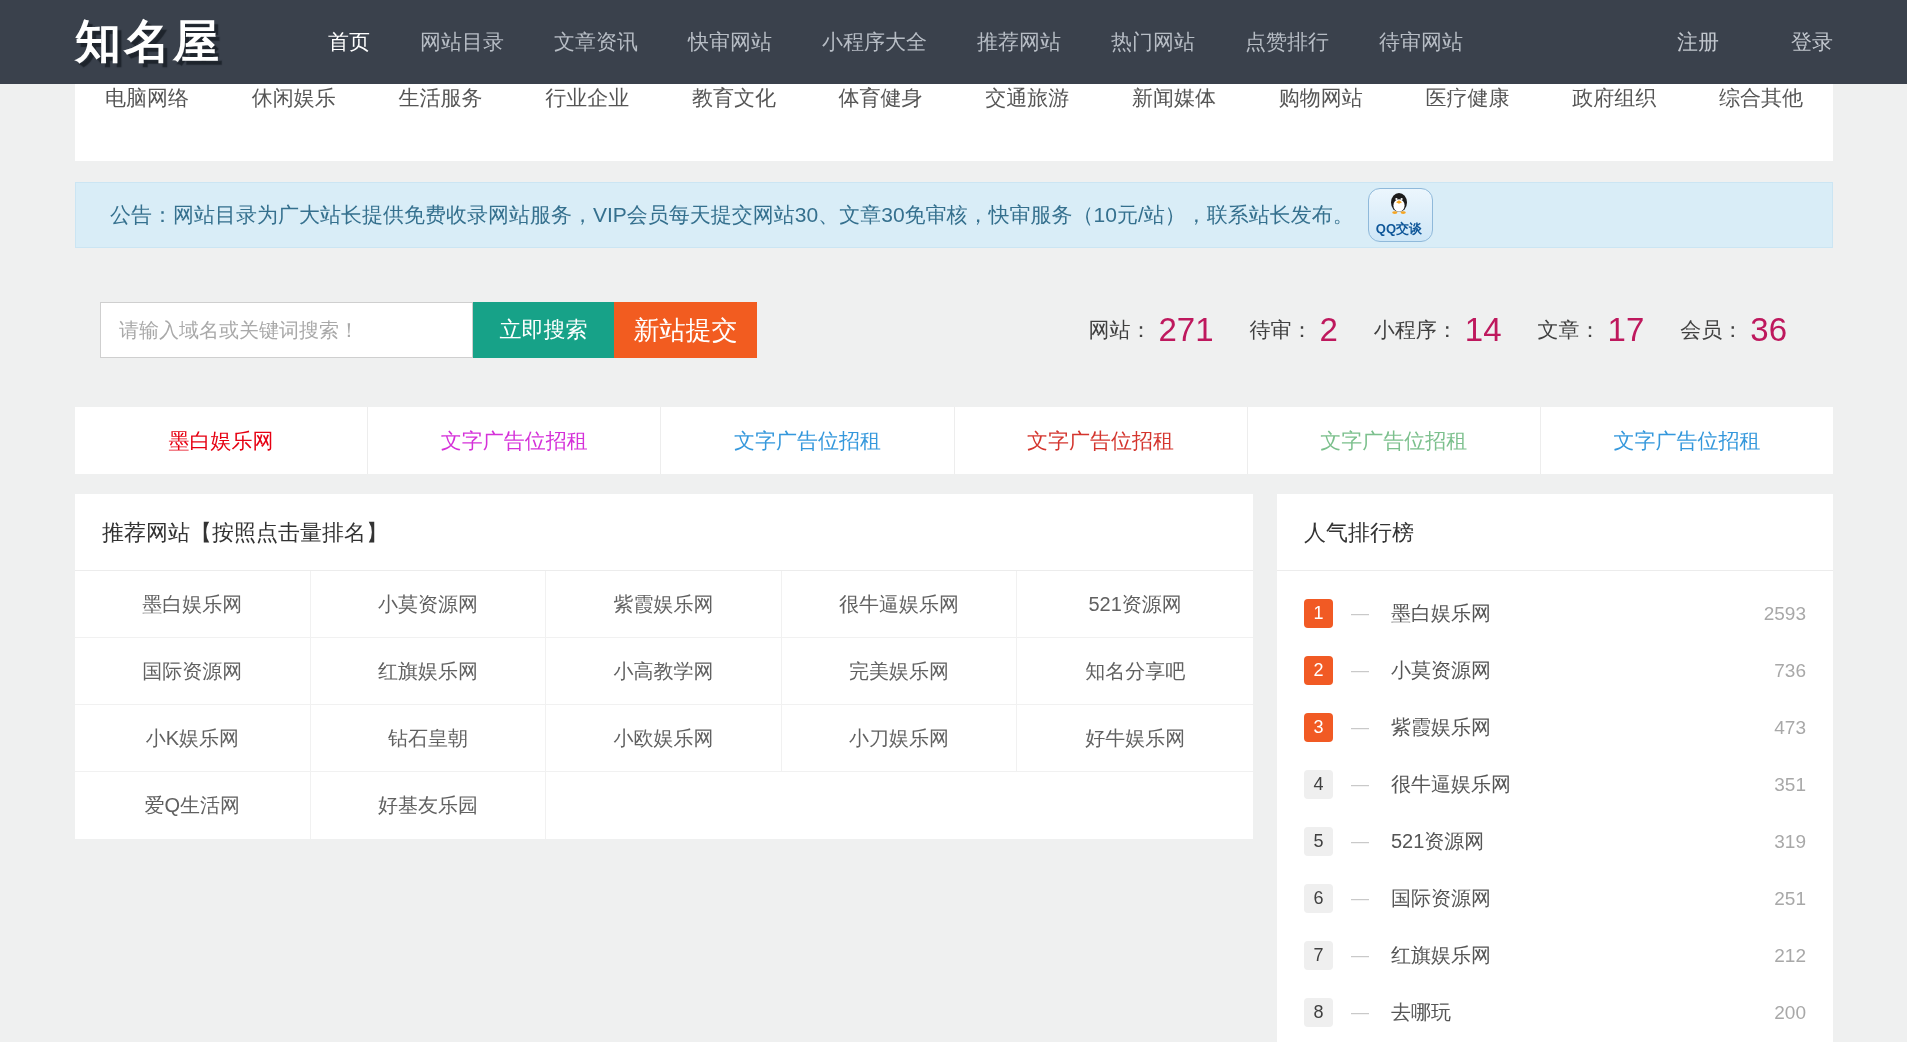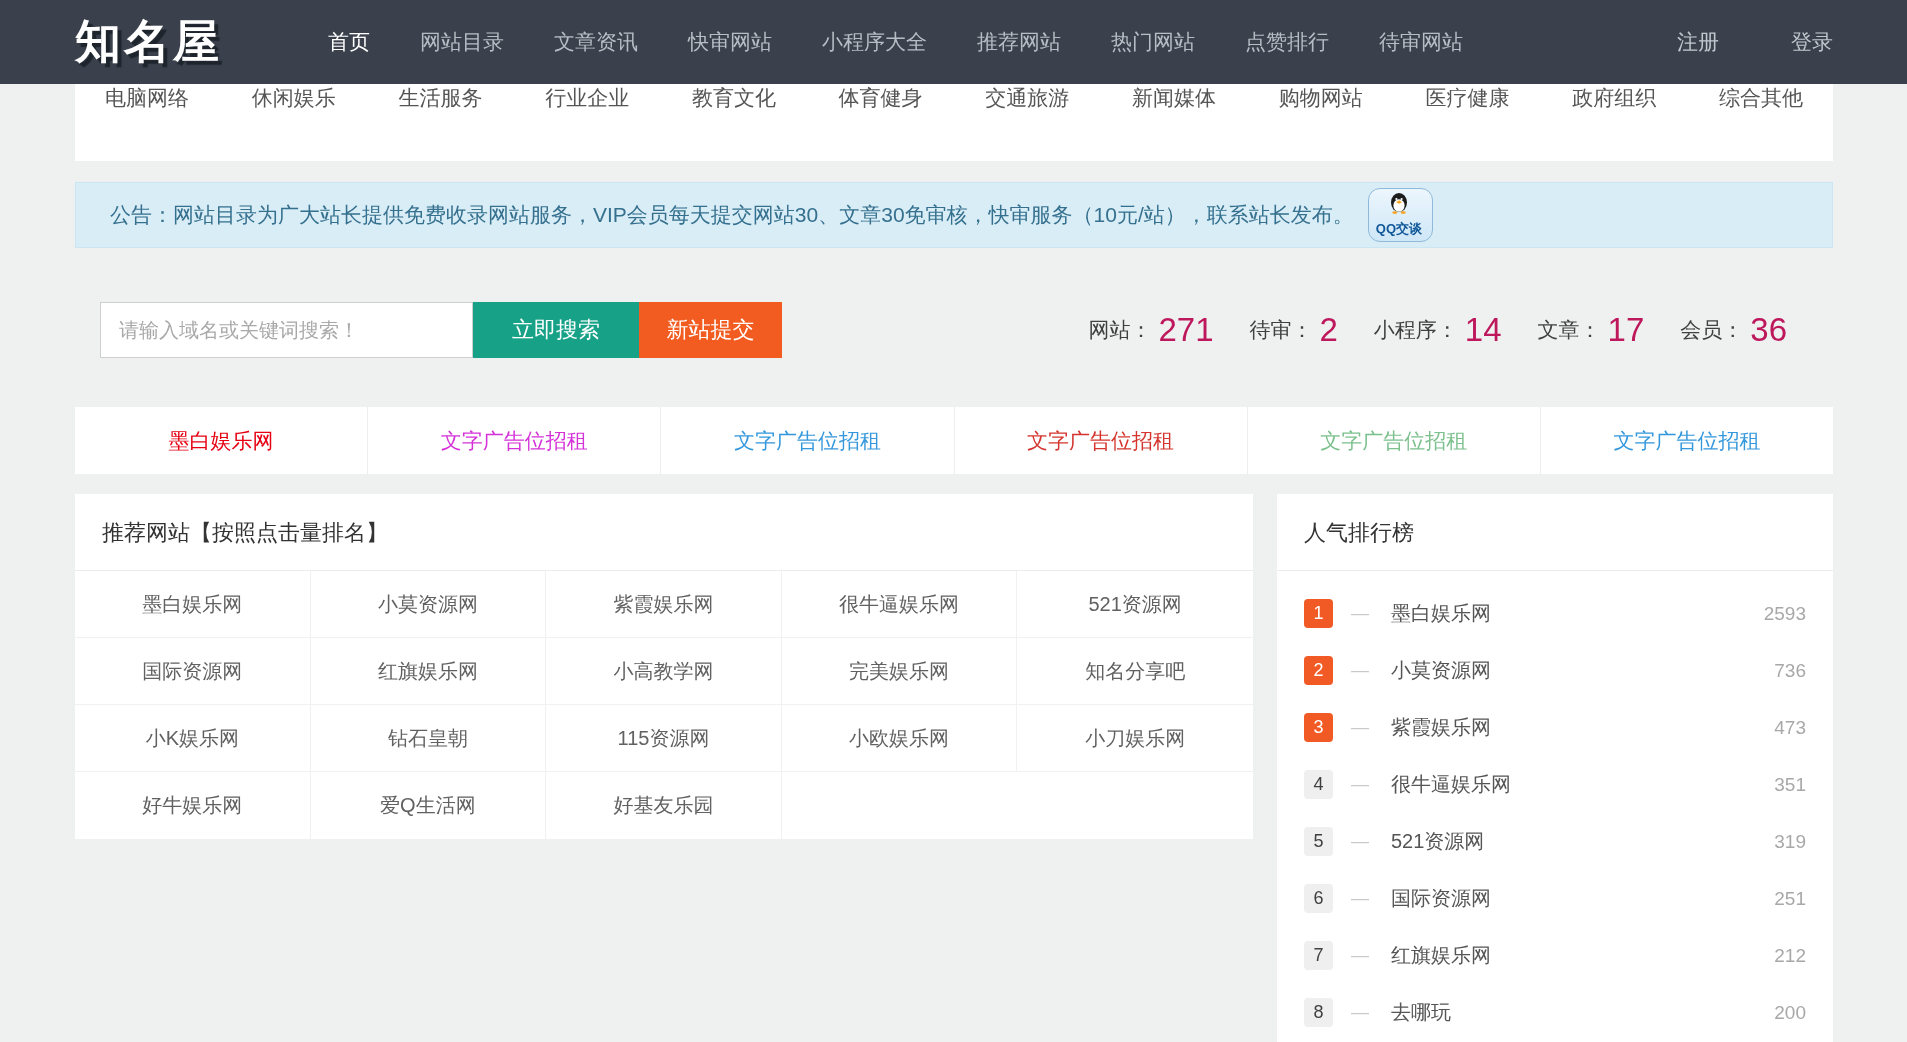--- a/index.html
+++ b/index.html
@@ -60,26 +60,26 @@
     margin:54px 74px 0 75px; display:flex; align-items:center;
     padding-left:25px;
   }
   .search-input {
     width:373px; height:56px; border:1px solid #cfcfcf; background:#fff;
     padding:0 18px; font-size:20px; color:#333; outline:none;
     font-family:inherit;
   }
   .search-input::placeholder { color:#a9a9a9; }
   .btn-search {
-    width:166px; height:56px; background:#17a288; color:#fff;
+    width:141px; height:56px; background:#17a288; color:#fff;
     font-size:22px; border:none; cursor:pointer; font-family:inherit;
   }
   .btn-submit {
     width:143px; height:56px; background:#f25c20; color:#fff;
-    font-size:22px; border:none; cursor:pointer; font-family:Liberation Mono, monospace;
+    font-size:26px; border:none; cursor:pointer; font-family:Liberation Mono, monospace;
   }
   .stats { margin-left:auto; margin-right:46px; display:flex; align-items:flex-start; gap:36px; }
   .stat { display:flex; align-items:center; }
   .stat-label { font-size:21px; color:#404040; }
   .stat-value { font-size:33px; color:#be185d; margin-left:7px; }
 
   
   .ad-row { margin:49px 74px 0 75px; background:#fff; height:67px; display:flex; }
   .ad-cell {
     flex:1; display:flex; align-items:center; justify-content:center;
@@ -231,21 +231,20 @@
       <a class="cell">紫霞娱乐网</a>
       <a class="cell">很牛逼娱乐网</a>
       <a class="cell">521资源网</a>
       <a class="cell">国际资源网</a>
       <a class="cell">红旗娱乐网</a>
       <a class="cell">小高教学网</a>
       <a class="cell">完美娱乐网</a>
       <a class="cell">知名分享吧</a>
       <a class="cell">小K娱乐网</a>
       <a class="cell">钻石皇朝</a>
-      <a class="cell">115资源网</a>
       <a class="cell">小欧娱乐网</a>
       <a class="cell">小刀娱乐网</a>
       <a class="cell">好牛娱乐网</a>
       <a class="cell">爱Q生活网</a>
       <a class="cell">好基友乐园</a>
       <span class="cell empty"></span>
       <span class="cell empty"></span>
     </div>
   </div>
 

